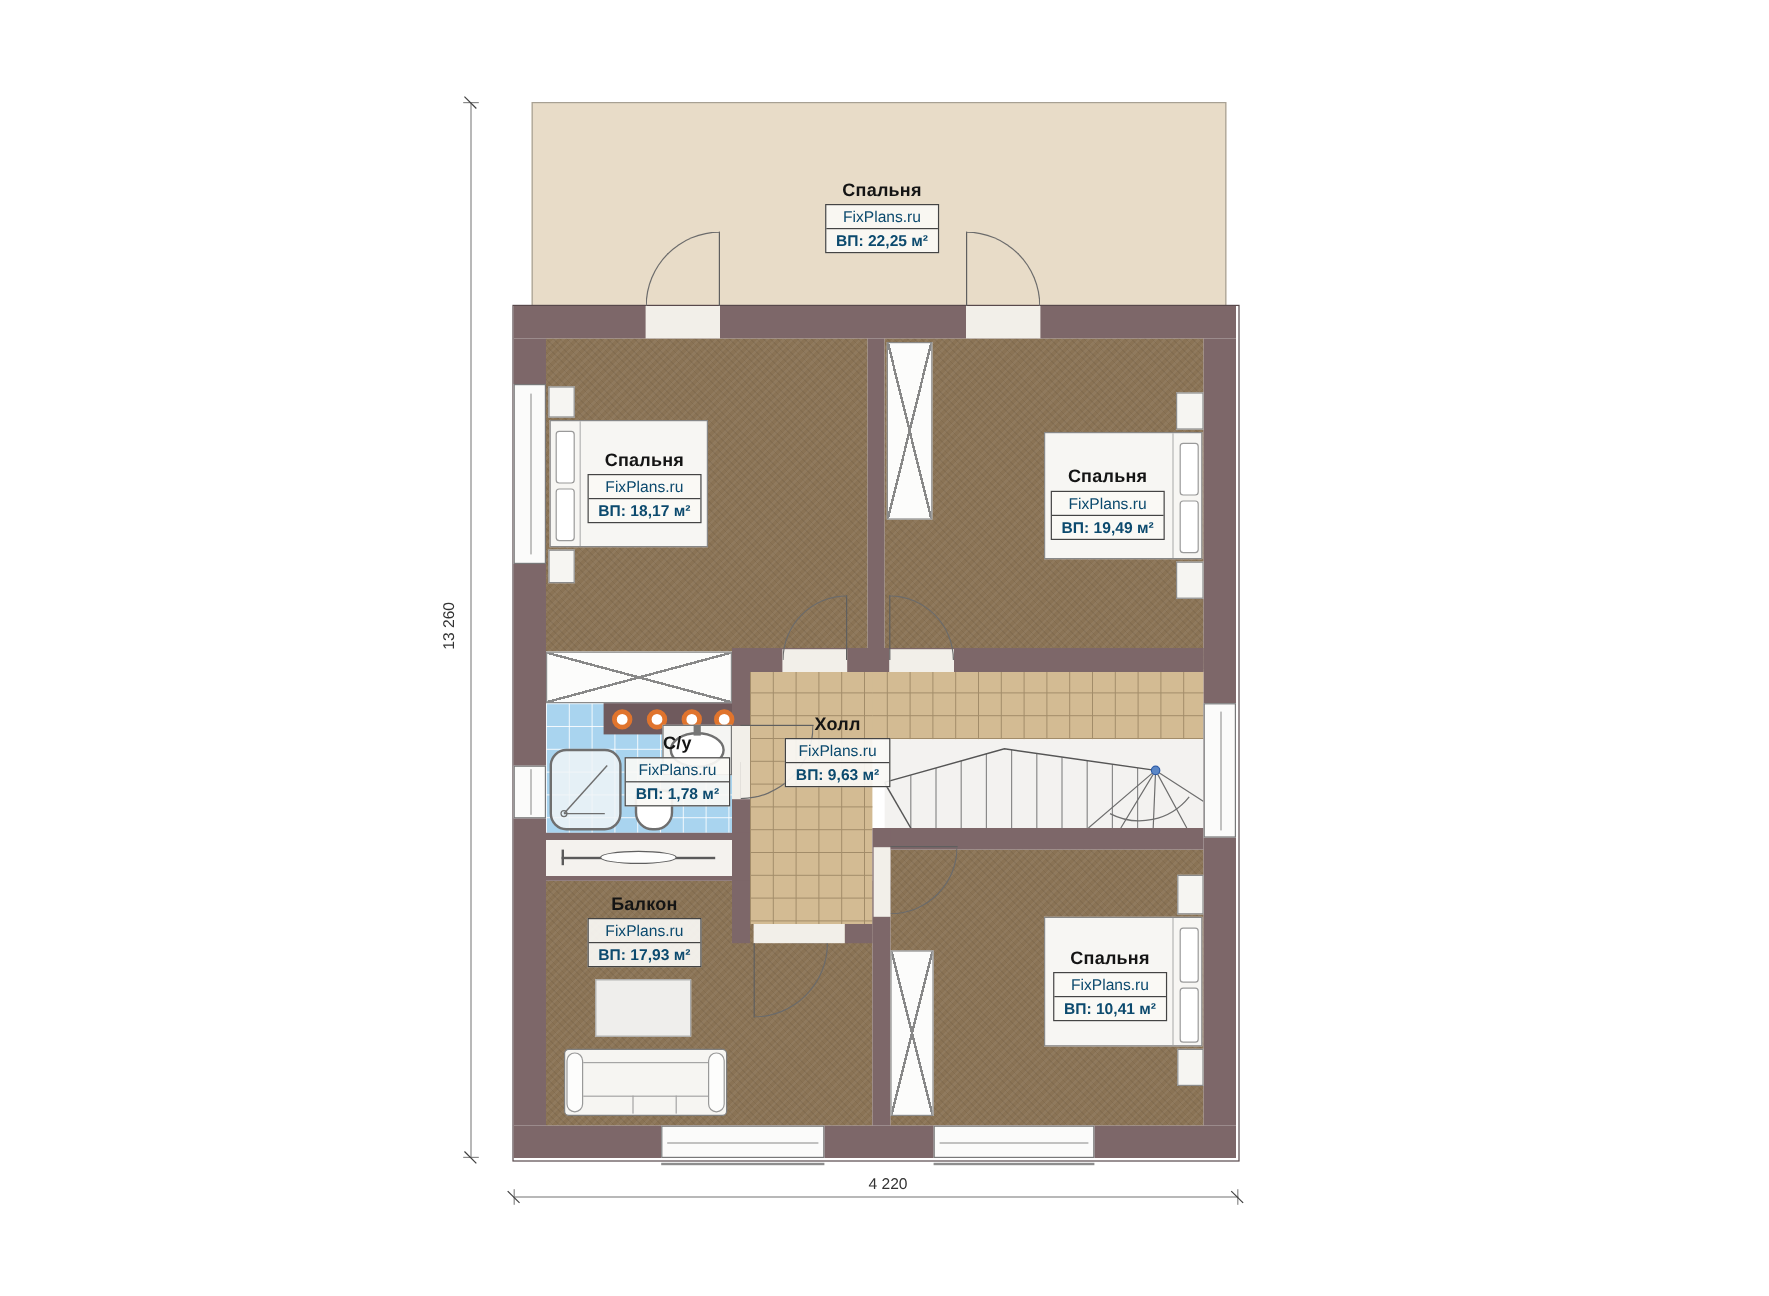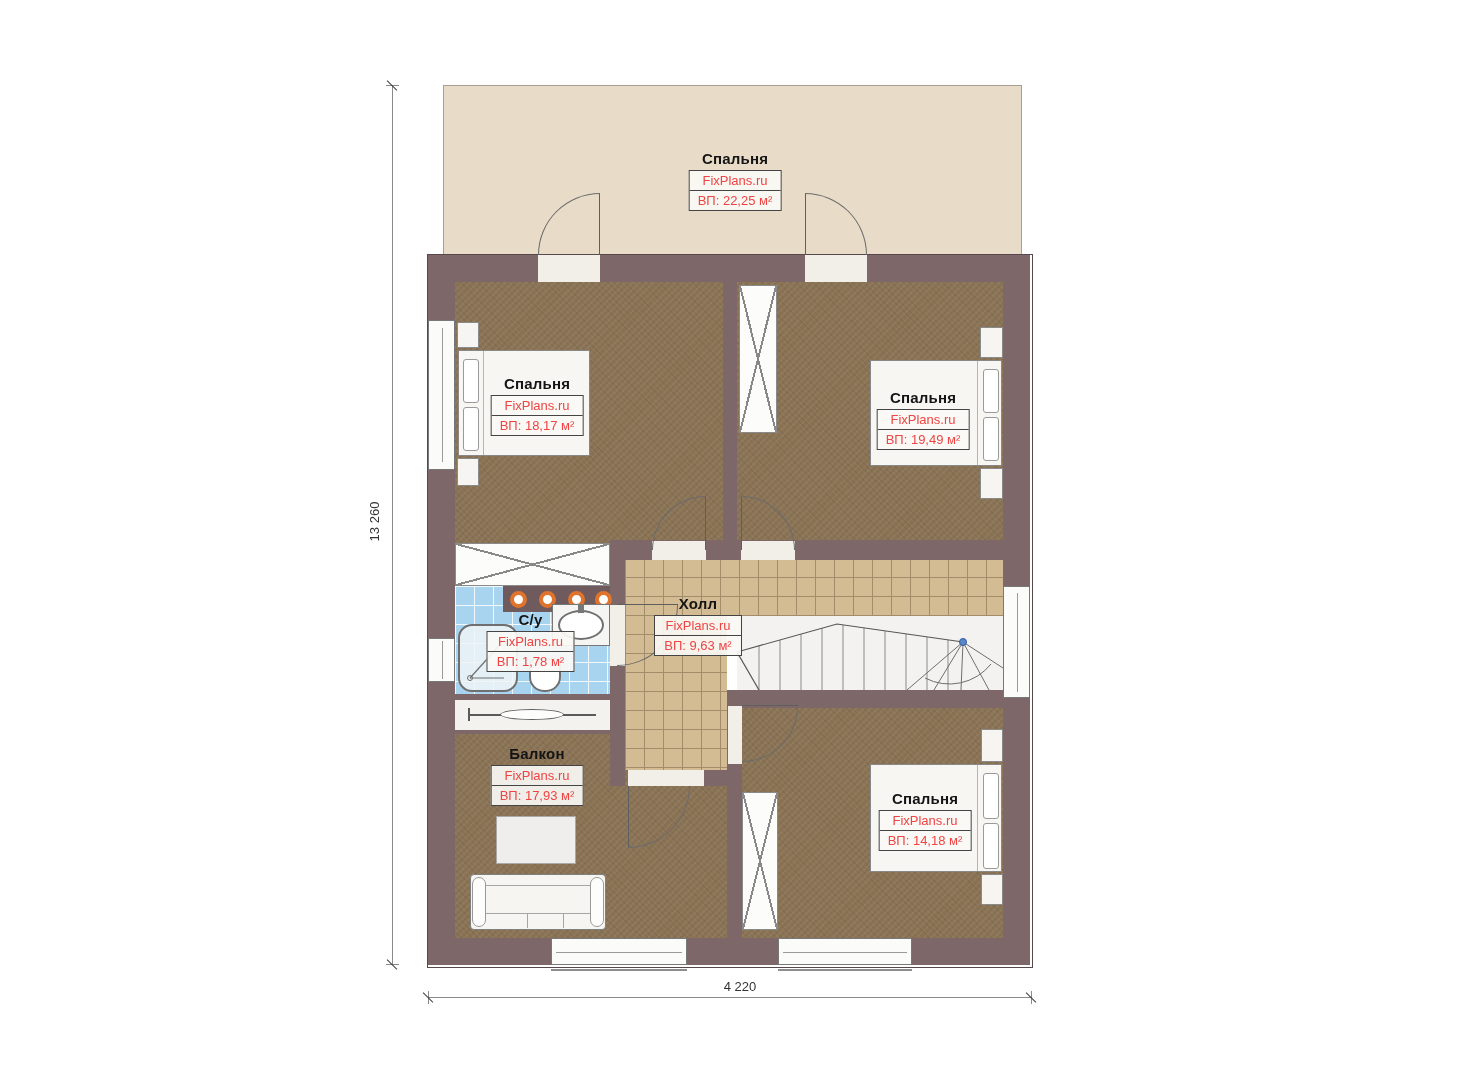--- a/index.html
+++ b/index.html
@@ -51,23 +51,23 @@
   .band{position:absolute;background:#6f5a5d;}
   .spot{position:absolute;width:17px;height:17px;border-radius:50%;background:#fff;border:4px solid #e0742d;box-sizing:border-box;}
   .shower{position:absolute;background:rgba(240,244,247,.85);border:2px solid #6f6f6f;border-radius:14px;box-sizing:border-box;}
   .vanity{position:absolute;background:#f5f5f3;border:1px solid #777;box-sizing:border-box;}
   .sink{position:absolute;background:#fff;border:2px solid #707070;border-radius:50%;box-sizing:border-box;}
   .tap{position:absolute;background:#777;}
   .toilet{position:absolute;background:#fff;border:2px solid #6f6f6f;border-radius:7px 7px 15px 15px;box-sizing:border-box;}
   
   .room-label{position:absolute;display:flex;flex-direction:column;align-items:center;transform:translateX(-50%);z-index:50;}
   .room-name{font-weight:bold;font-size:15px;color:#141414;margin-bottom:3px;letter-spacing:.2px;white-space:nowrap;}
-  .label-box{border:1px solid #444;background:rgba(250,249,245,.92);font-size:13px;color:#ef4444;text-align:center;min-width:86px;white-space:nowrap;}
+  .label-box{border:1px solid #444;background:rgba(250,249,245,.92);font-size:13px;color:#0c4a6e;text-align:center;min-width:86px;white-space:nowrap;}
   .label-box .brand{padding:2px 8px;border-bottom:1px solid #444;}
-  .label-box .area{padding:2px 8px;}
+  .label-box .area{padding:2px 8px;font-weight:bold;}
   
   .dim-line{position:absolute;background:#8a8a8a;}
   .dim-cap{position:absolute;background:#8a8a8a;}
   .dim-slash{position:absolute;width:14px;height:1px;background:#3f3f3f;transform:rotate(45deg);}
   .dim-label{position:absolute;font-size:13px;color:#333;text-align:center;}
 </style>
 </head>
 <body>
 
 <div class="plan">
@@ -230,21 +230,21 @@
   </div>
 
   <div class="room-label" style="left:923px;top:389px;">
     <div class="room-name">Спальня</div>
     <div class="label-box">
       <div class="brand">FixPlans.ru</div>
       <div class="area">ВП: 19,49 м²</div>
     </div>
   </div>
 
-  <div class="room-label" style="left:520px;top:611px;padding-left:21px;">
+  <div class="room-label" style="left:554px;top:611px;padding-left:21px;">
     <div class="room-name">С/у</div>
     <div class="label-box">
       <div class="brand">FixPlans.ru</div>
       <div class="area">ВП: 1,78 м²</div>
     </div>
   </div>
 
   <div class="room-label" style="left:698px;top:595px;">
     <div class="room-name">Холл</div>
     <div class="label-box">
@@ -258,17 +258,17 @@
     <div class="label-box">
       <div class="brand">FixPlans.ru</div>
       <div class="area">ВП: 17,93 м²</div>
     </div>
   </div>
 
   <div class="room-label" style="left:925px;top:790px;">
     <div class="room-name">Спальня</div>
     <div class="label-box">
       <div class="brand">FixPlans.ru</div>
-      <div class="area">ВП: 14,18 м²</div>
+      <div class="area">ВП: 10,41 м²</div>
     </div>
   </div>
 
 </div>
 
 </body></html>

